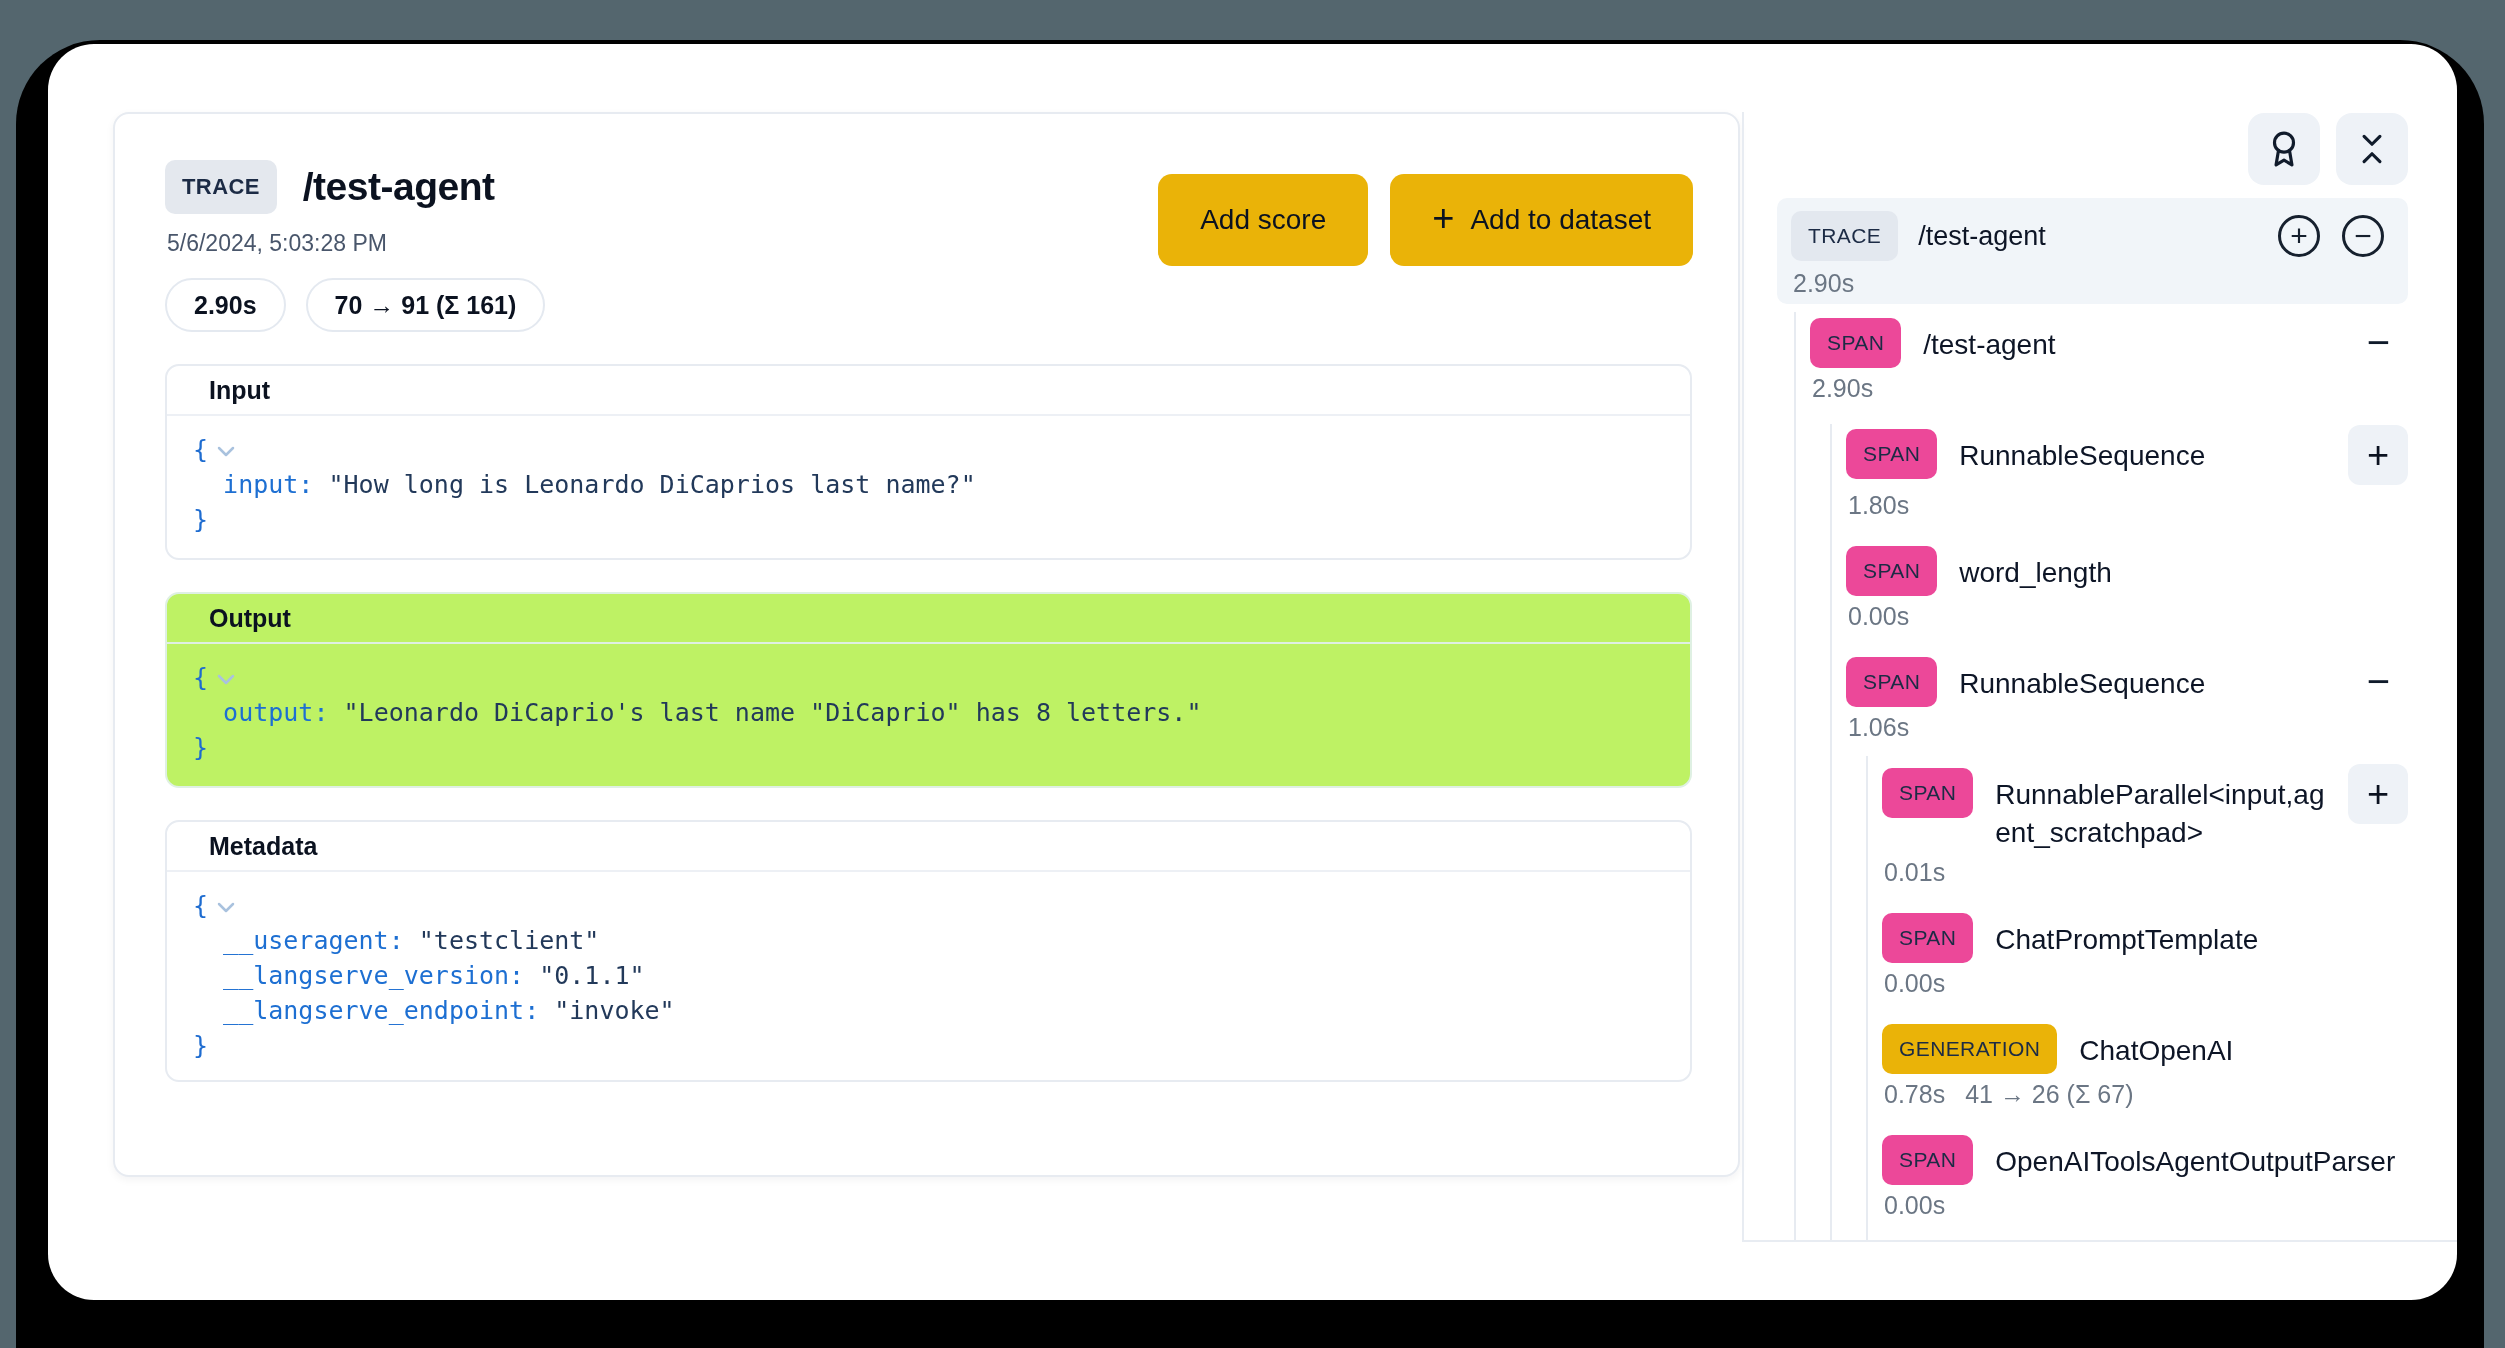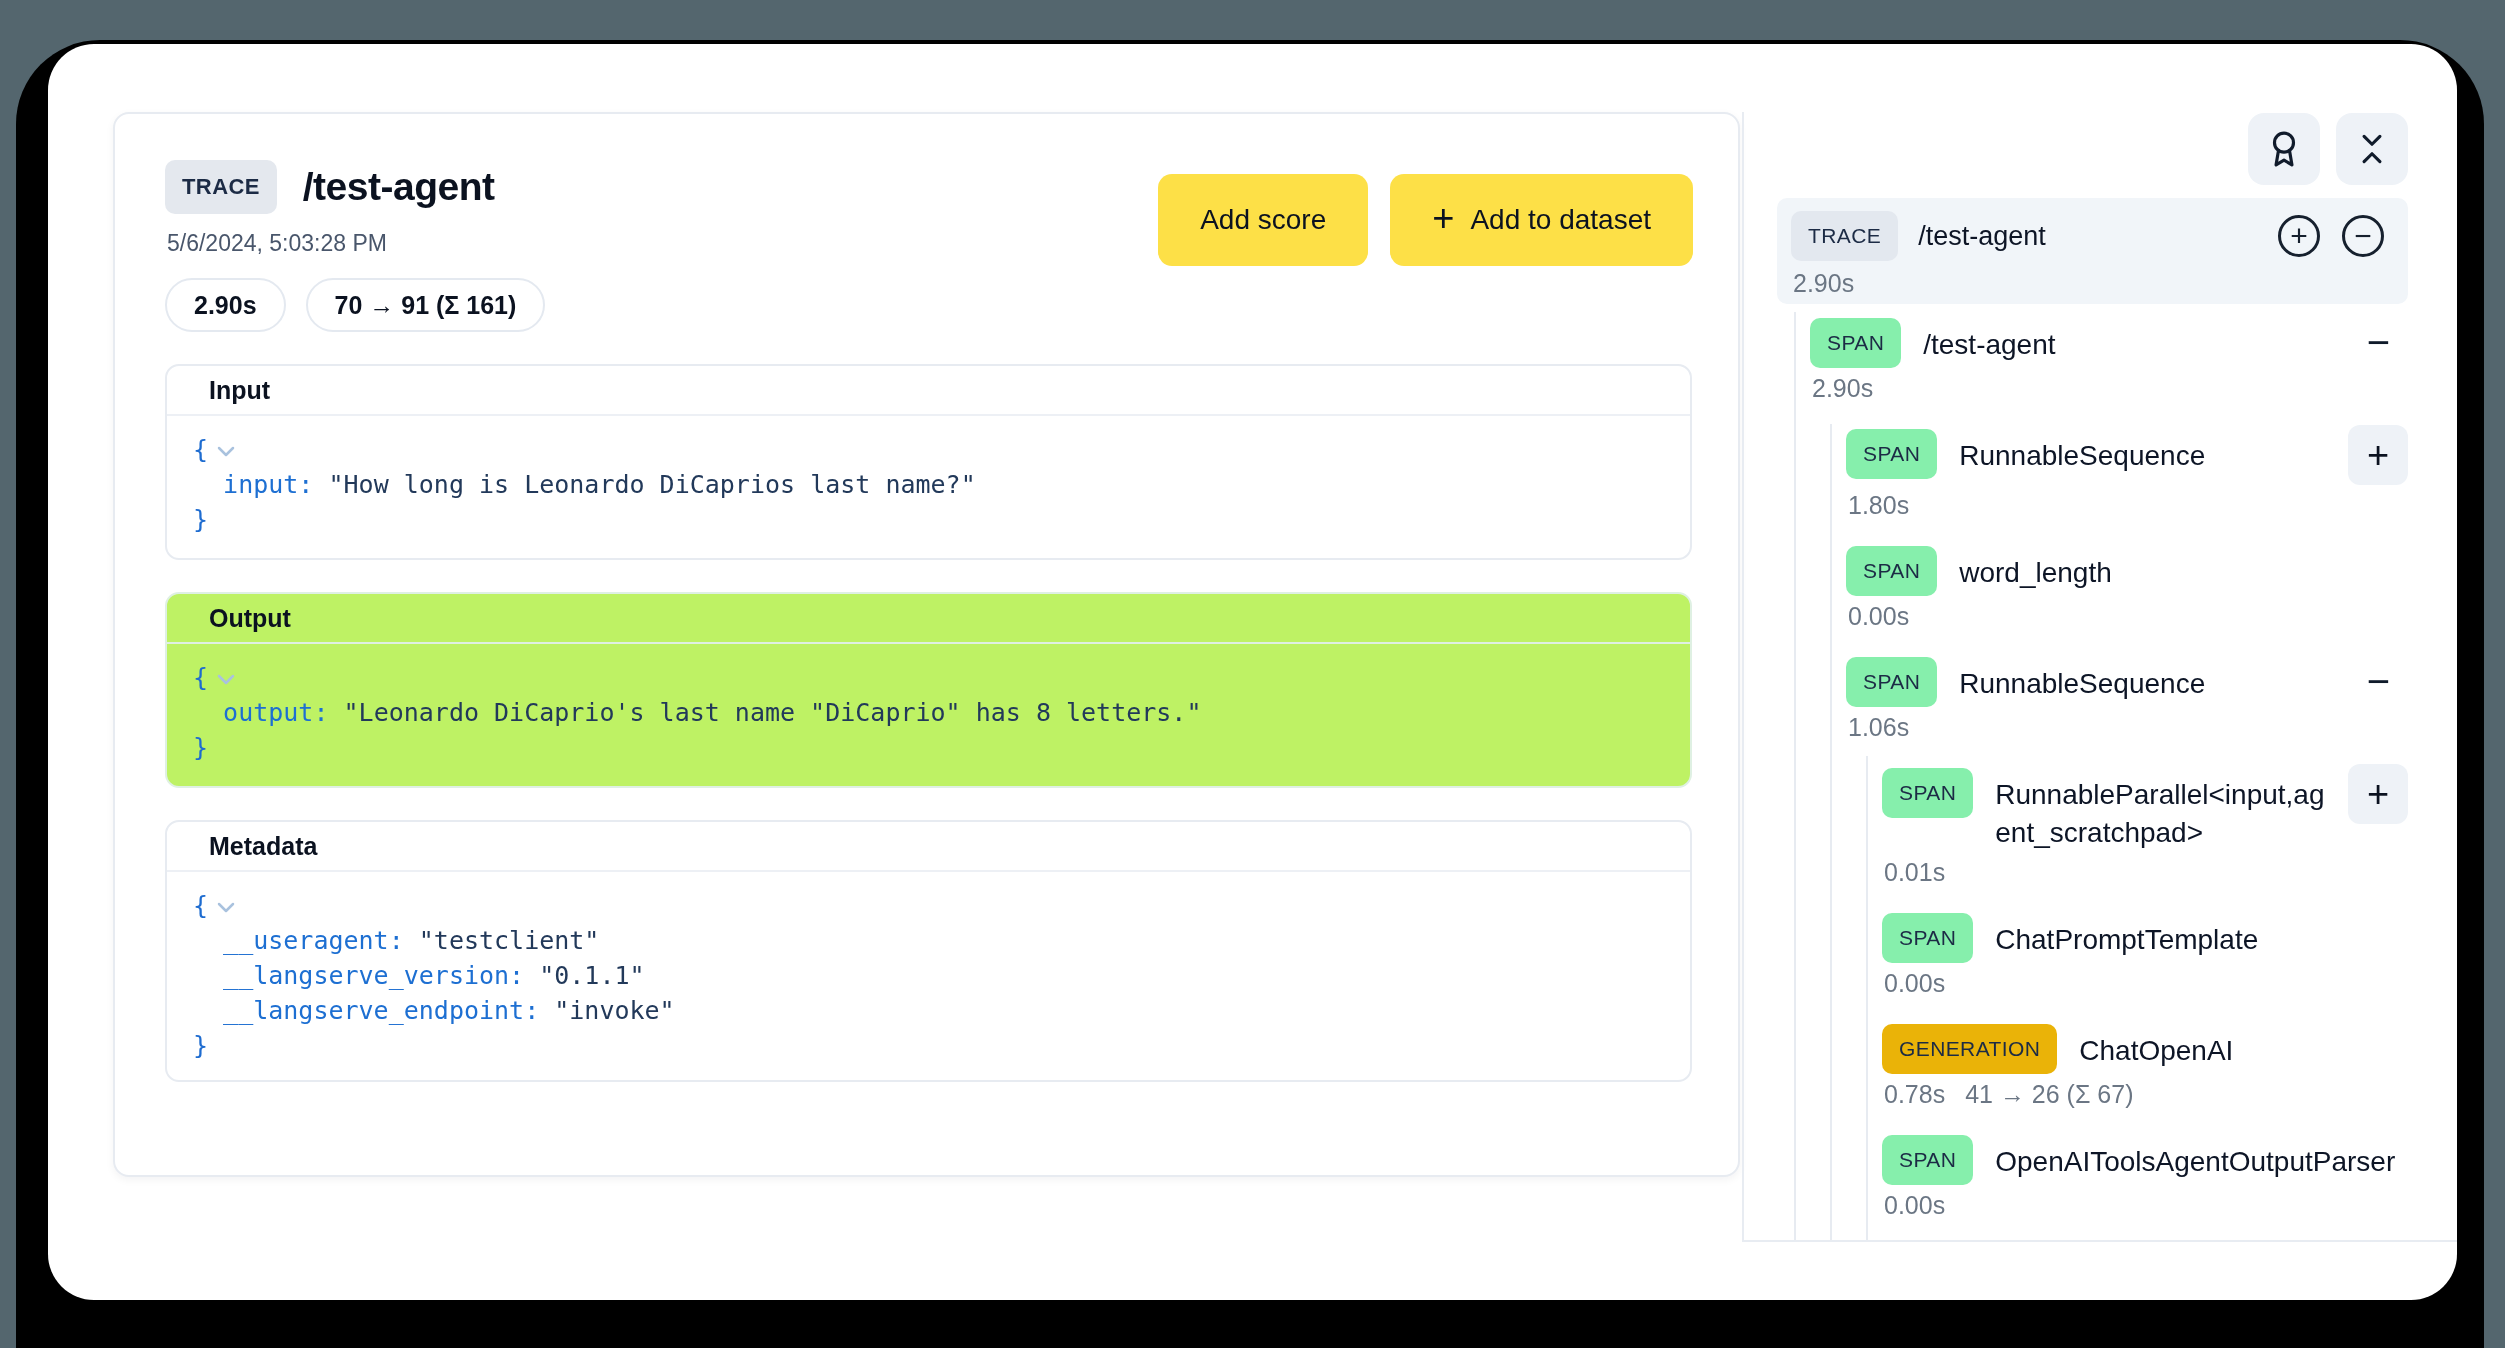--- a/index.html
+++ b/index.html
@@ -18,21 +18,21 @@
   .badge{display:inline-flex;align-items:center;justify-content:center;background:#e3e8ef;color:#1c2b45;
          border-radius:10px;padding:0 17px;height:50px;font-size:21px;font-weight:500;letter-spacing:.4px;white-space:nowrap;}
   .badge-lg{height:54px;font-size:22px;font-weight:600;background:#e4e8ee;}
   .page-title{margin:0;font-size:39px;font-weight:700;letter-spacing:-.5px;color:#0b1220;}
   .timestamp{position:absolute;left:52px;top:116px;font-size:23px;color:#49566b;}
   .pills{position:absolute;left:50px;top:164px;display:flex;gap:20px;}
   .pill{display:inline-flex;align-items:center;height:54px;padding:0 27px;border:2px solid #e4e9f0;border-radius:28px;
         font-size:25px;font-weight:600;color:#0b1220;background:#fff;white-space:nowrap;}
   .btn-row{position:absolute;right:45px;top:60px;display:flex;gap:22px;}
   .btn{display:inline-flex;align-items:center;justify-content:center;gap:16px;height:92px;padding:0 42px;
-       background:#fde047;border:none;border-radius:14px;font-family:inherit;font-size:28px;font-weight:500;color:#0b1220;cursor:pointer;white-space:nowrap;}
+       background:#eab308;border:none;border-radius:14px;font-family:inherit;font-size:28px;font-weight:500;color:#0b1220;cursor:pointer;white-space:nowrap;}
   .btn .plus-glyph{font-size:38px;font-weight:300;line-height:1;margin-top:-4px;}
 
   
   .panel{position:absolute;left:50px;width:1527px;background:#fff;border:2px solid #e7ebf1;border-radius:14px;overflow:hidden;}
   .panel-header{height:50px;line-height:48px;padding:0 42px;font-size:25px;font-weight:600;color:#0b1220;border-bottom:2px solid #edf0f5;}
   .panel-green{background:#bef264;border-color:#dff0e3;}
   .panel-green .panel-header{border-bottom-color:#dff0e3;}
   .json-body{padding:16px 26px;font-family:"DejaVu Sans Mono", monospace;font-size:25px;line-height:35px;white-space:pre-wrap;}
   .json-brace{color:#1e6cd0;}
   .json-key{color:#1d6fd2;}
@@ -61,21 +61,21 @@
   .trace-row .duration{margin-top:8px;padding-left:2px;}
 
   .guide{position:absolute;width:2px;background:#e7ebf1;}
   #guide-0{left:1794px;top:312px;height:928px;}
   #guide-1{left:1830px;top:424px;height:816px;}
   #guide-2{left:1866px;top:756px;height:484px;}
 
   .tree{position:absolute;left:1742px;top:318px;width:666px;}
   .tree-row{margin-bottom:26px;cursor:pointer;}
   .tree-row-main{display:flex;align-items:flex-start;gap:22px;padding-right:0;}
-  .badge-blue{background:#86efac;}
+  .badge-blue{background:#ec4899;}
   .badge-orange{background:#eab308;}
   .tree-label{font-size:28px;font-weight:500;color:#0d1526;padding-top:8px;line-height:38px;word-break:break-all;}
   .tree-label.grow{flex:1 1 auto;}
   .tree-row .duration{margin-top:6px;padding-left:2px;display:flex;gap:20px;}
   .plus-btn{width:60px;height:60px;margin-left:auto;margin-top:-4px;border:none;border-radius:12px;background:#eef2f7;
             font-family:inherit;font-size:38px;font-weight:300;color:#0b1220;display:flex;align-items:center;justify-content:center;cursor:pointer;flex:0 0 auto;}
   .minus-glyph{margin-left:auto;padding-right:18px;font-size:40px;font-weight:400;color:#0f1a2a;line-height:48px;flex:0 0 auto;}
 </style>
 </head>
 <body>

